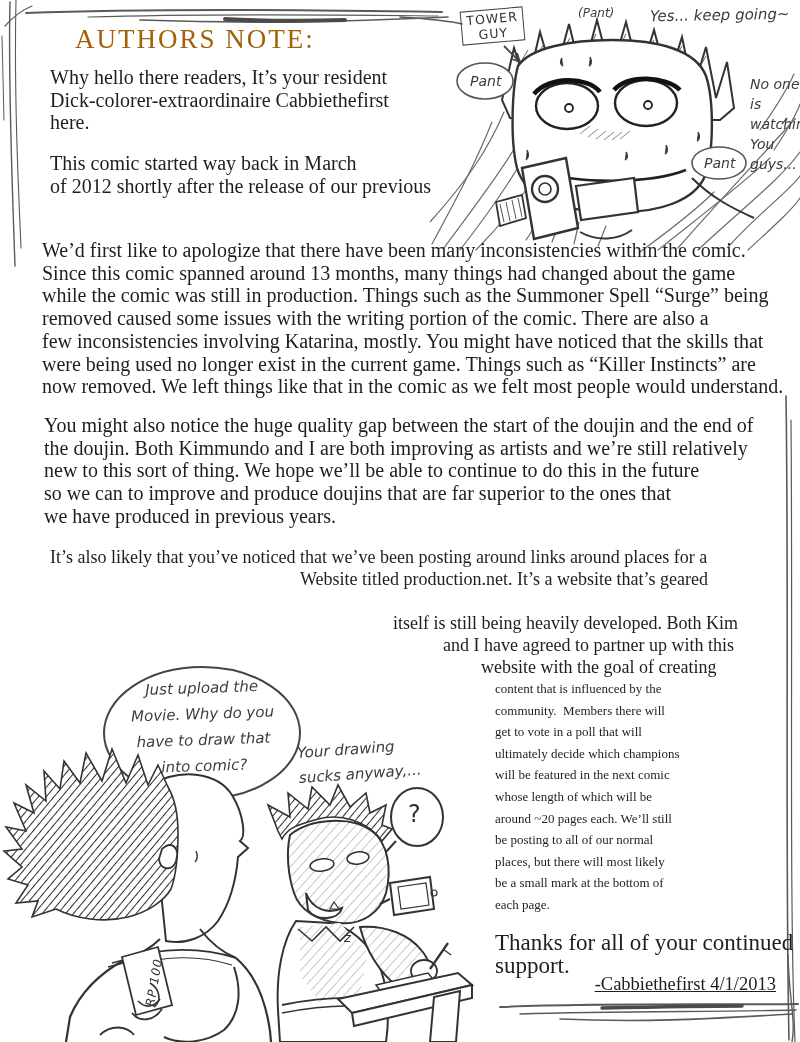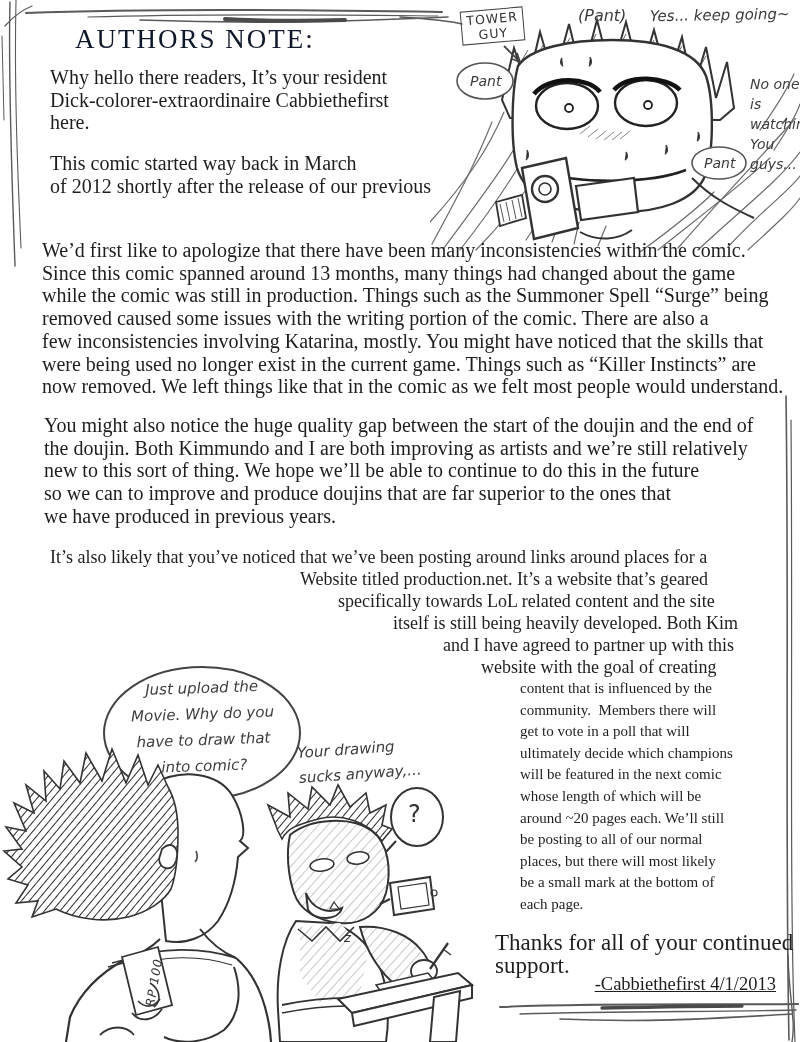--- a/index.html
+++ b/index.html
@@ -1,25 +1,25 @@
 <!DOCTYPE html>
 <html><head>
 <meta charset="utf-8">
 <style>
   html,body{margin:0;padding:0;background:#e8e8e8;}
   .page{position:relative;width:800px;height:1042px;margin:0 auto;background:#ffffff;
         font-family:"Liberation Serif",serif;color:#1e1e1e;overflow:hidden;}
   .abs{position:absolute;}
   svg{position:absolute;left:0;top:0;}
   .sketch-layer{pointer-events:none;}
-  .title{font-size:27px;letter-spacing:2px;color:#0f172a;}
+  .title{font-size:27px;letter-spacing:2px;color:#a16207;}
   .body-text{font-size:20px;line-height:22.7px;}
   .line{white-space:pre;}
   .p5line{position:absolute;font-size:18px;white-space:pre;}
-  .col{font-size:15px;line-height:21.6px;margin-left:25px;}
+  .col{font-size:13px;line-height:21.6px;}
   .thanks{font-size:23px;line-height:22.5px;}
   .sig{font-size:18.5px;width:340px;text-align:right;text-decoration:underline;}
   .hand{font-family:"DejaVu Sans",sans-serif;font-style:italic;color:#3d3d3d;}
   .tower-box{border:1.6px solid #444;padding:1px 5px;text-align:center;font-size:12.5px;
              line-height:15px;transform:rotate(-5deg);font-style:normal;color:#333;letter-spacing:1px;}
   .bubble-text{width:190px;text-align:center;font-size:15px;line-height:26px;transform:rotate(-2deg);}
   .sucks-text{width:145px;font-size:15px;line-height:25px;transform:rotate(-4deg);}
   .watch-text{font-size:14px;line-height:20px;padding-left:38px;}
   .pant{font-size:14px;}
   .qmark{font-size:24px;color:#333;font-style:normal;}
@@ -256,21 +256,20 @@
   <div class="abs body-text" style="left:44px;top:414px">
     <div class="line">You might also notice the huge quality gap between the start of the doujin and the end of</div>
     <div class="line">the doujin. Both Kimmundo and I are both improving as artists and we’re still relatively</div>
     <div class="line">new to this sort of thing. We hope we’ll be able to continue to do this in the future</div>
     <div class="line">so we can to improve and produce doujins that are far superior to the ones that</div>
     <div class="line">we have produced in previous years.</div>
   </div>
 
   <div class="p5line" style="left:50px;top:547px">It’s also likely that you’ve noticed that we’ve been posting around links around places for a</div>
   <div class="p5line" style="left:300px;top:569px">Website titled production.net. It’s a website that’s geared</div>
-  <div class="p5line" style="left:338px;top:591px">specifically towards LoL related content and the site</div>
   <div class="p5line" style="left:393px;top:613px">itself is still being heavily developed. Both Kim</div>
   <div class="p5line" style="left:443px;top:635px">and I have agreed to partner up with this</div>
   <div class="p5line" style="left:481px;top:657px">website with the goal of creating</div>
 
   <div class="abs col" style="left:495px;top:678px">
     <div class="line">content that is influenced by the</div>
     <div class="line">community.  Members there will</div>
     <div class="line">get to vote in a poll that will</div>
     <div class="line">ultimately decide which champions</div>
     <div class="line">will be featured in the next comic</div>
@@ -286,21 +285,21 @@
     <div class="line">Thanks for all of your continued</div>
     <div class="line">support.</div>
   </div>
 
   <div class="abs sig" style="left:436px;top:974px">-Cabbiethefirst 4/1/2013</div>
 
   <div class="abs hand tower-box" style="left:461px;top:9px">
     <div>TOWER</div>
     <div>GUY</div>
   </div>
-  <div class="abs hand" style="left:578px;top:6px;font-size:16px">(Pant)</div>
+  <div class="abs hand" style="left:578px;top:6px;font-size:12px">(Pant)</div>
   <div class="abs hand" style="left:650px;top:6px;font-size:15px;transform:rotate(-1deg)">Yes... keep going~</div>
   <div class="abs hand pant" style="left:470px;top:73px">Pant</div>
   <div class="abs hand watch-text" style="left:712px;top:74px">
     <div>No one is</div>
     <div>watching</div>
     <div>You guys...</div>
   </div>
   <div class="abs hand pant" style="left:704px;top:155px">Pant</div>
 
   <div class="abs hand bubble-text" style="left:108px;top:675px">

